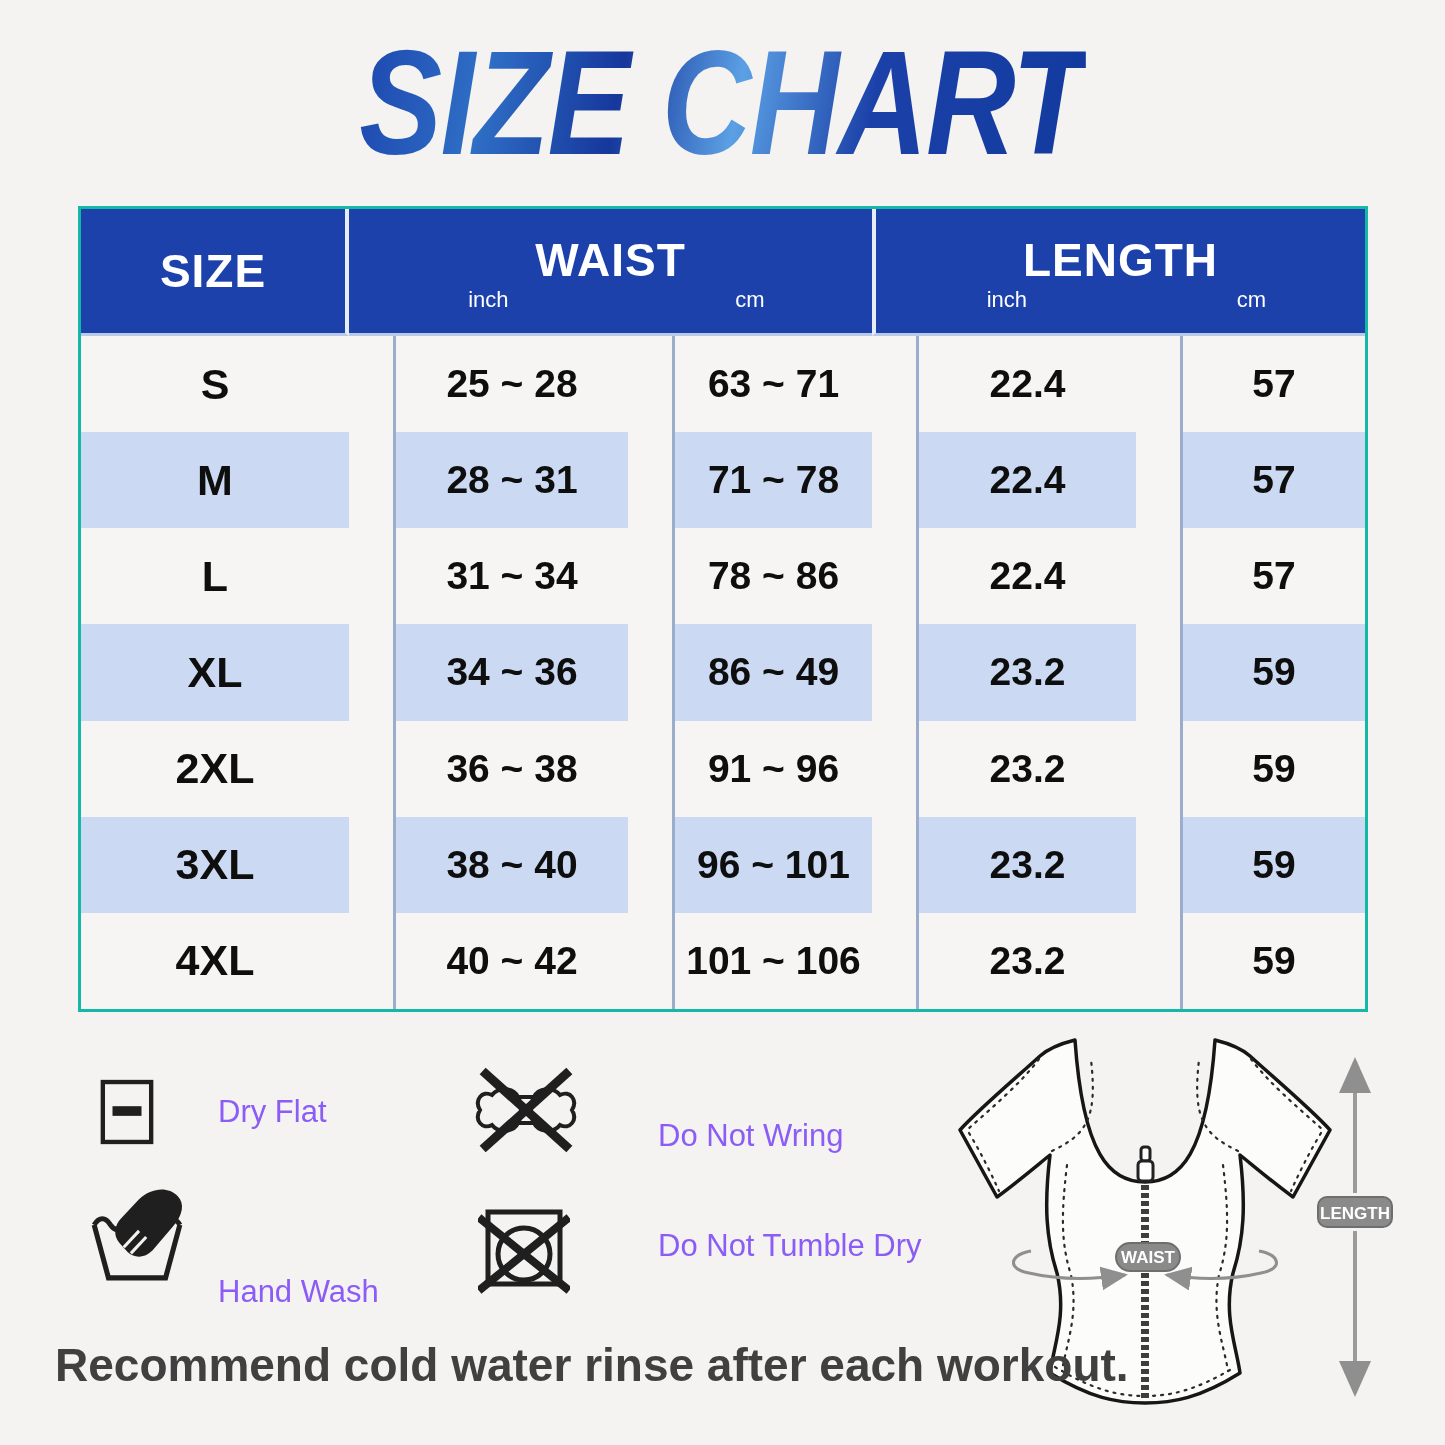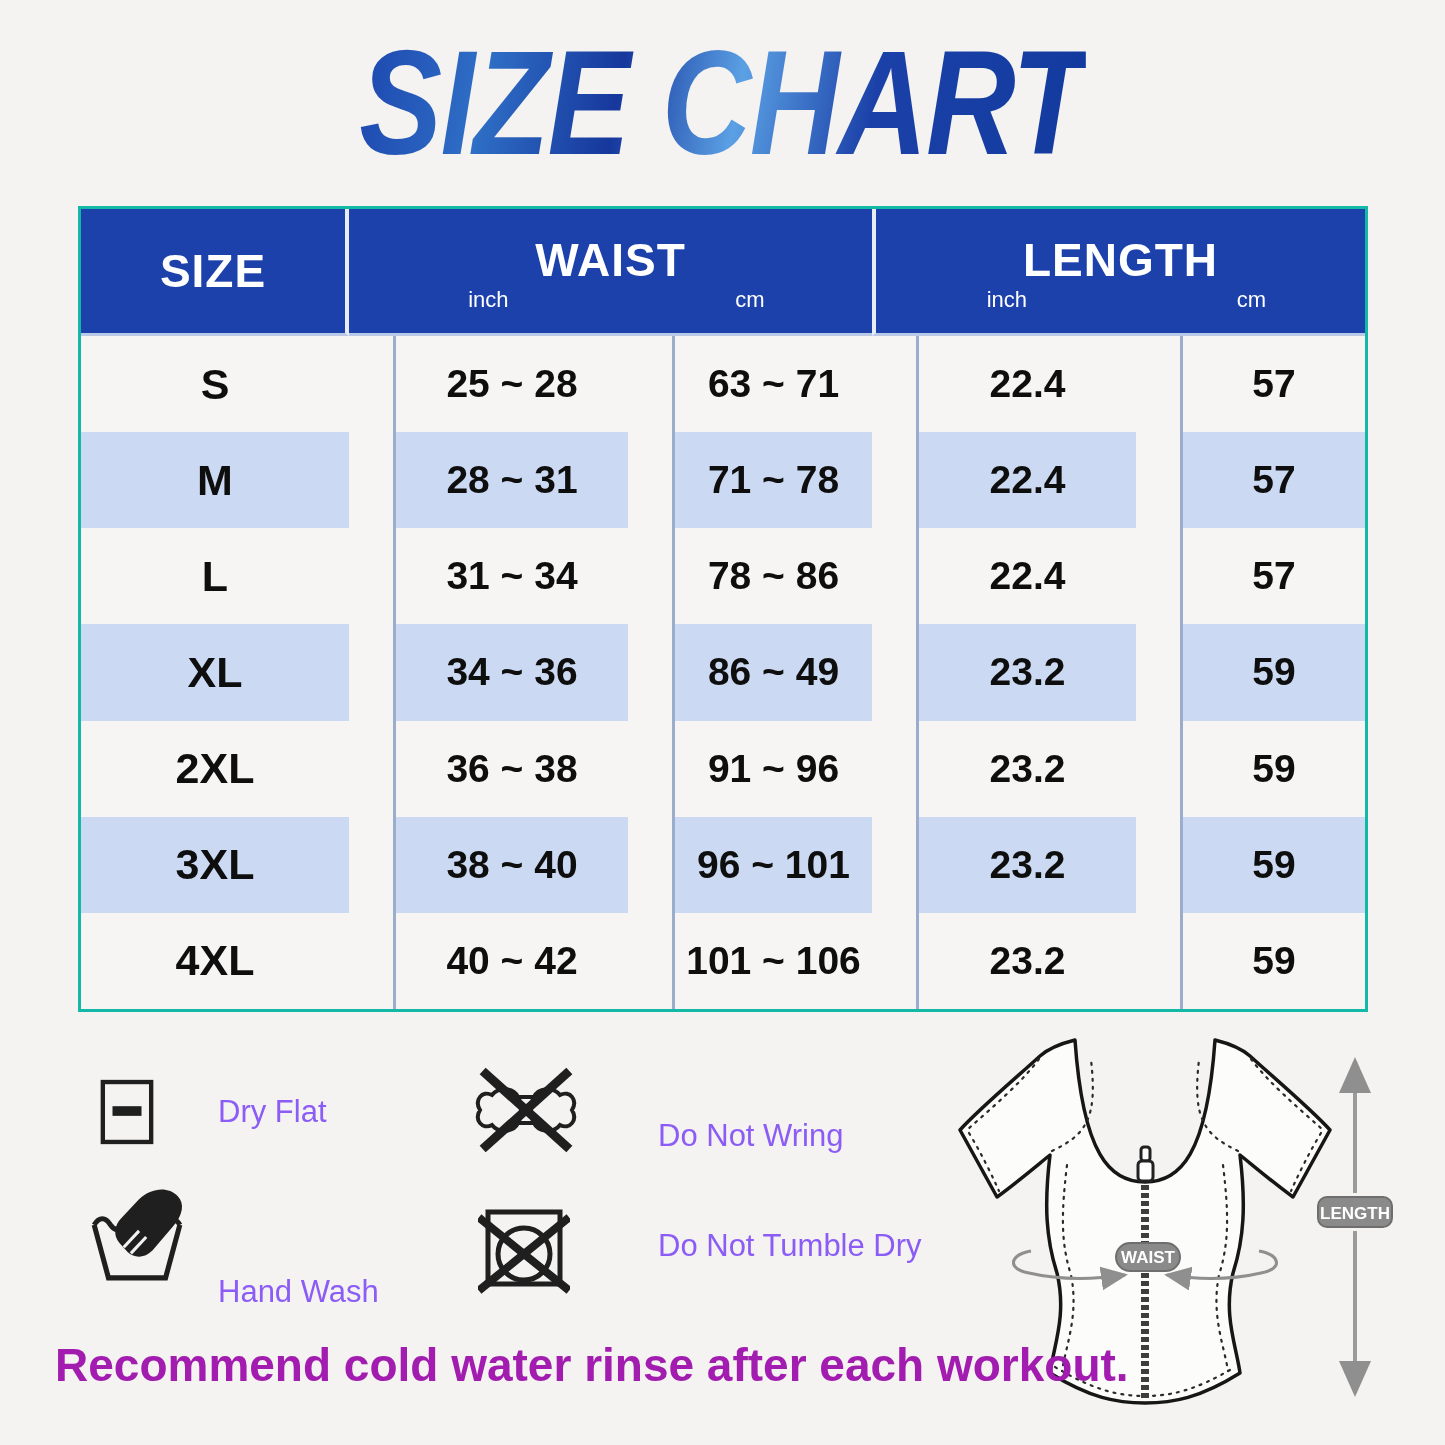--- a/index.html
+++ b/index.html
@@ -51,21 +51,21 @@
   .rowA{background:#f6f5f3;}
   .rowB{background:#cbdaf2;}
   
   .care-icon{position:absolute;}
   .care-label{position:absolute;font-size:31px;color:#8b5cf6;white-space:nowrap;}
   
   .garment{position:absolute;left:935px;top:1015px;width:470px;height:420px;}
   
   .note{
     position:absolute;left:55px;top:1338px;font-size:46px;font-weight:bold;
-    color:#a21caf;white-space:nowrap;letter-spacing:0px;
+    color:#404040;white-space:nowrap;letter-spacing:0px;
   }
 </style>
 </head>
 <body>
 
 <div class="title-wrap">
   <span class="title">SIZE CHART</span>
 </div>
 
 <div class="size-table">

